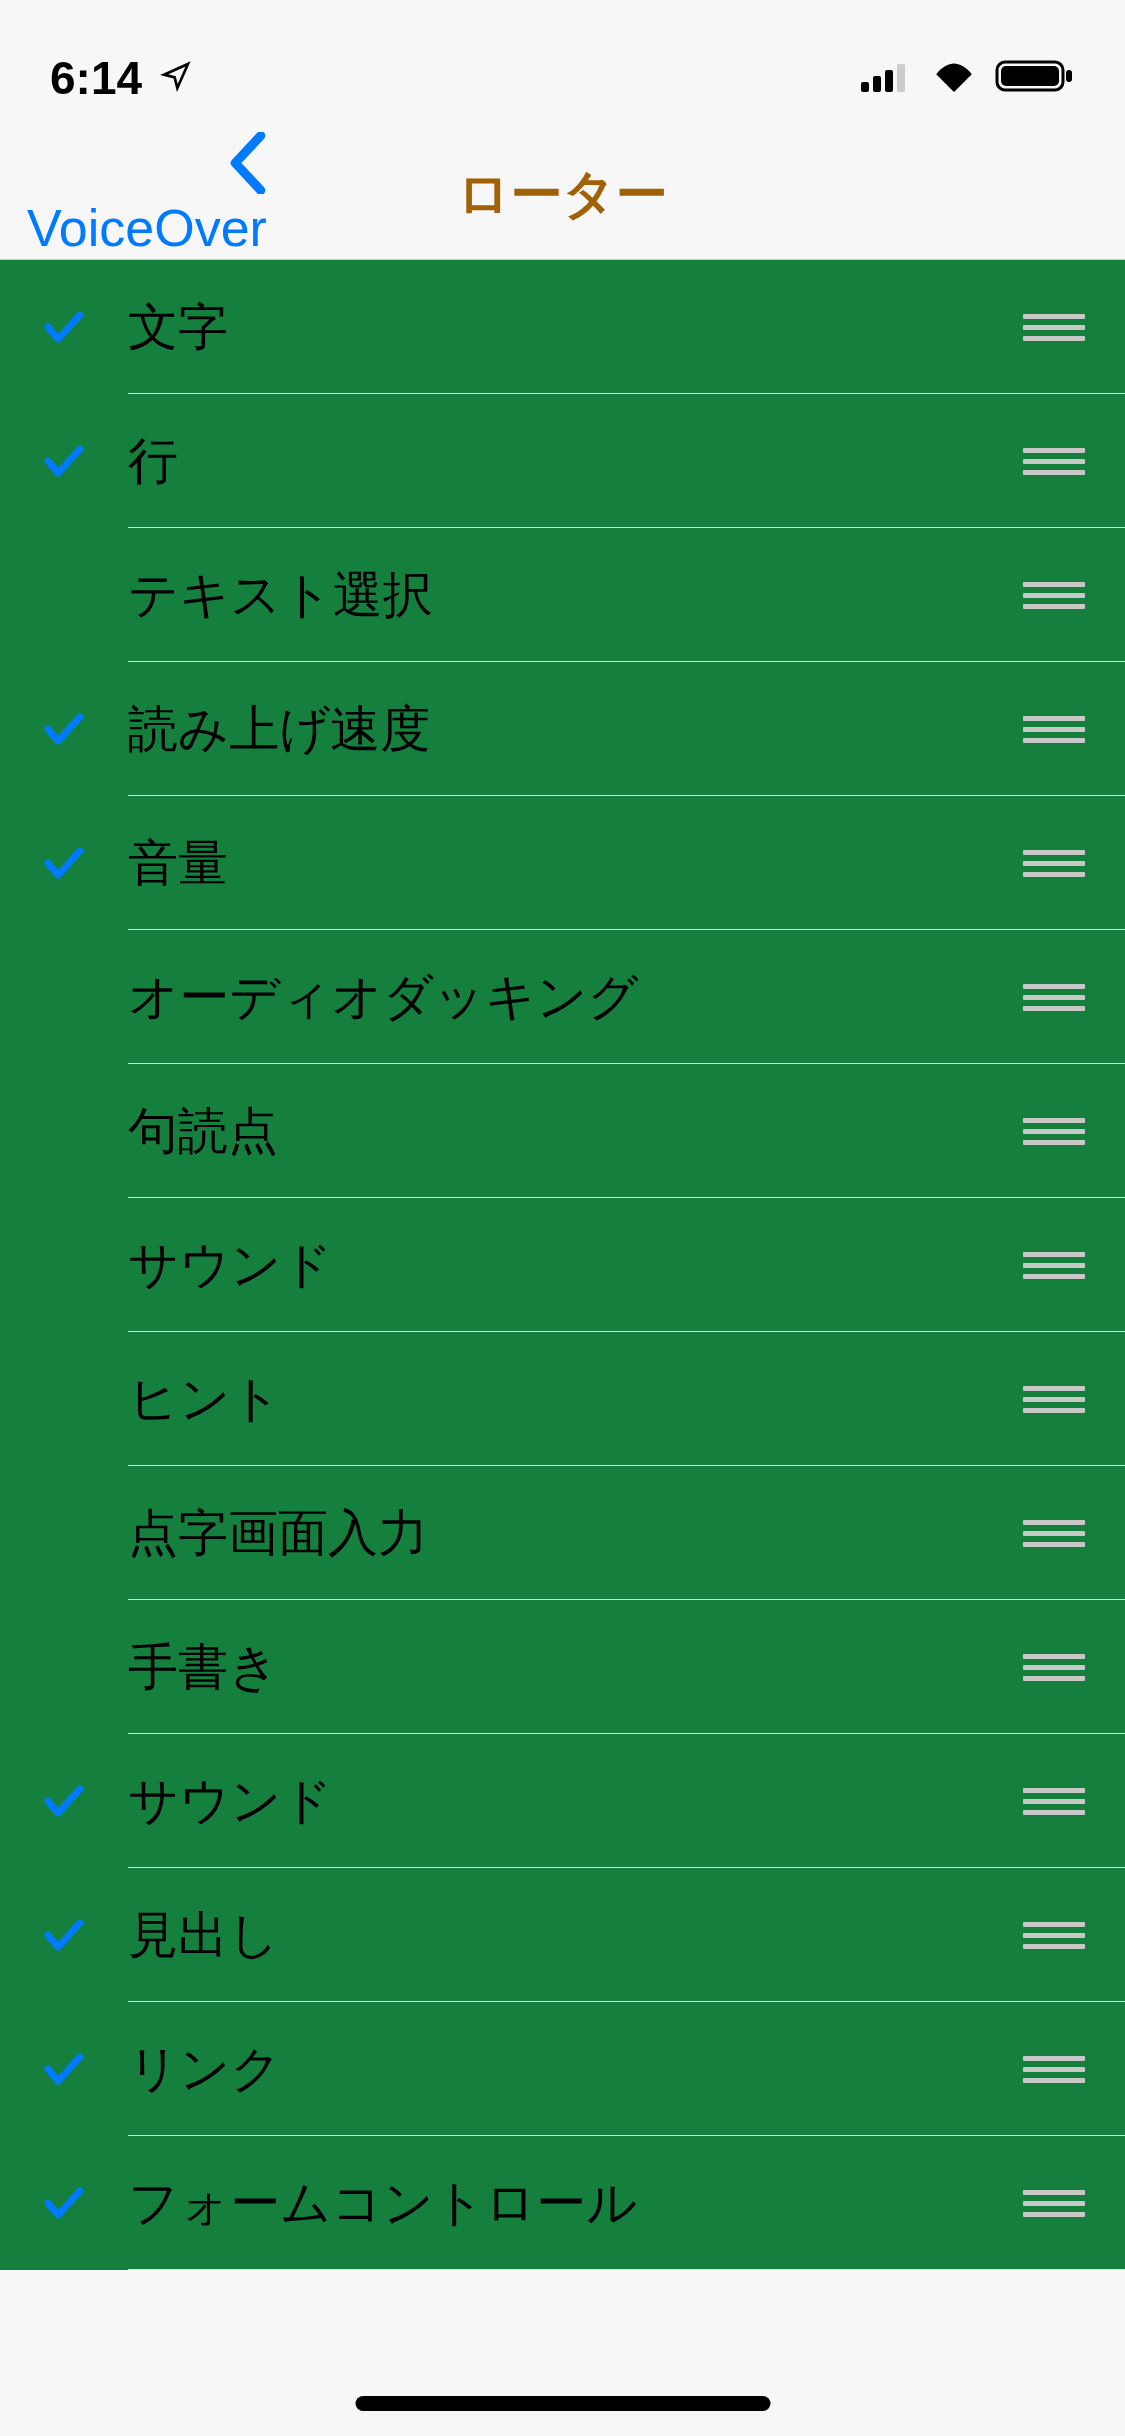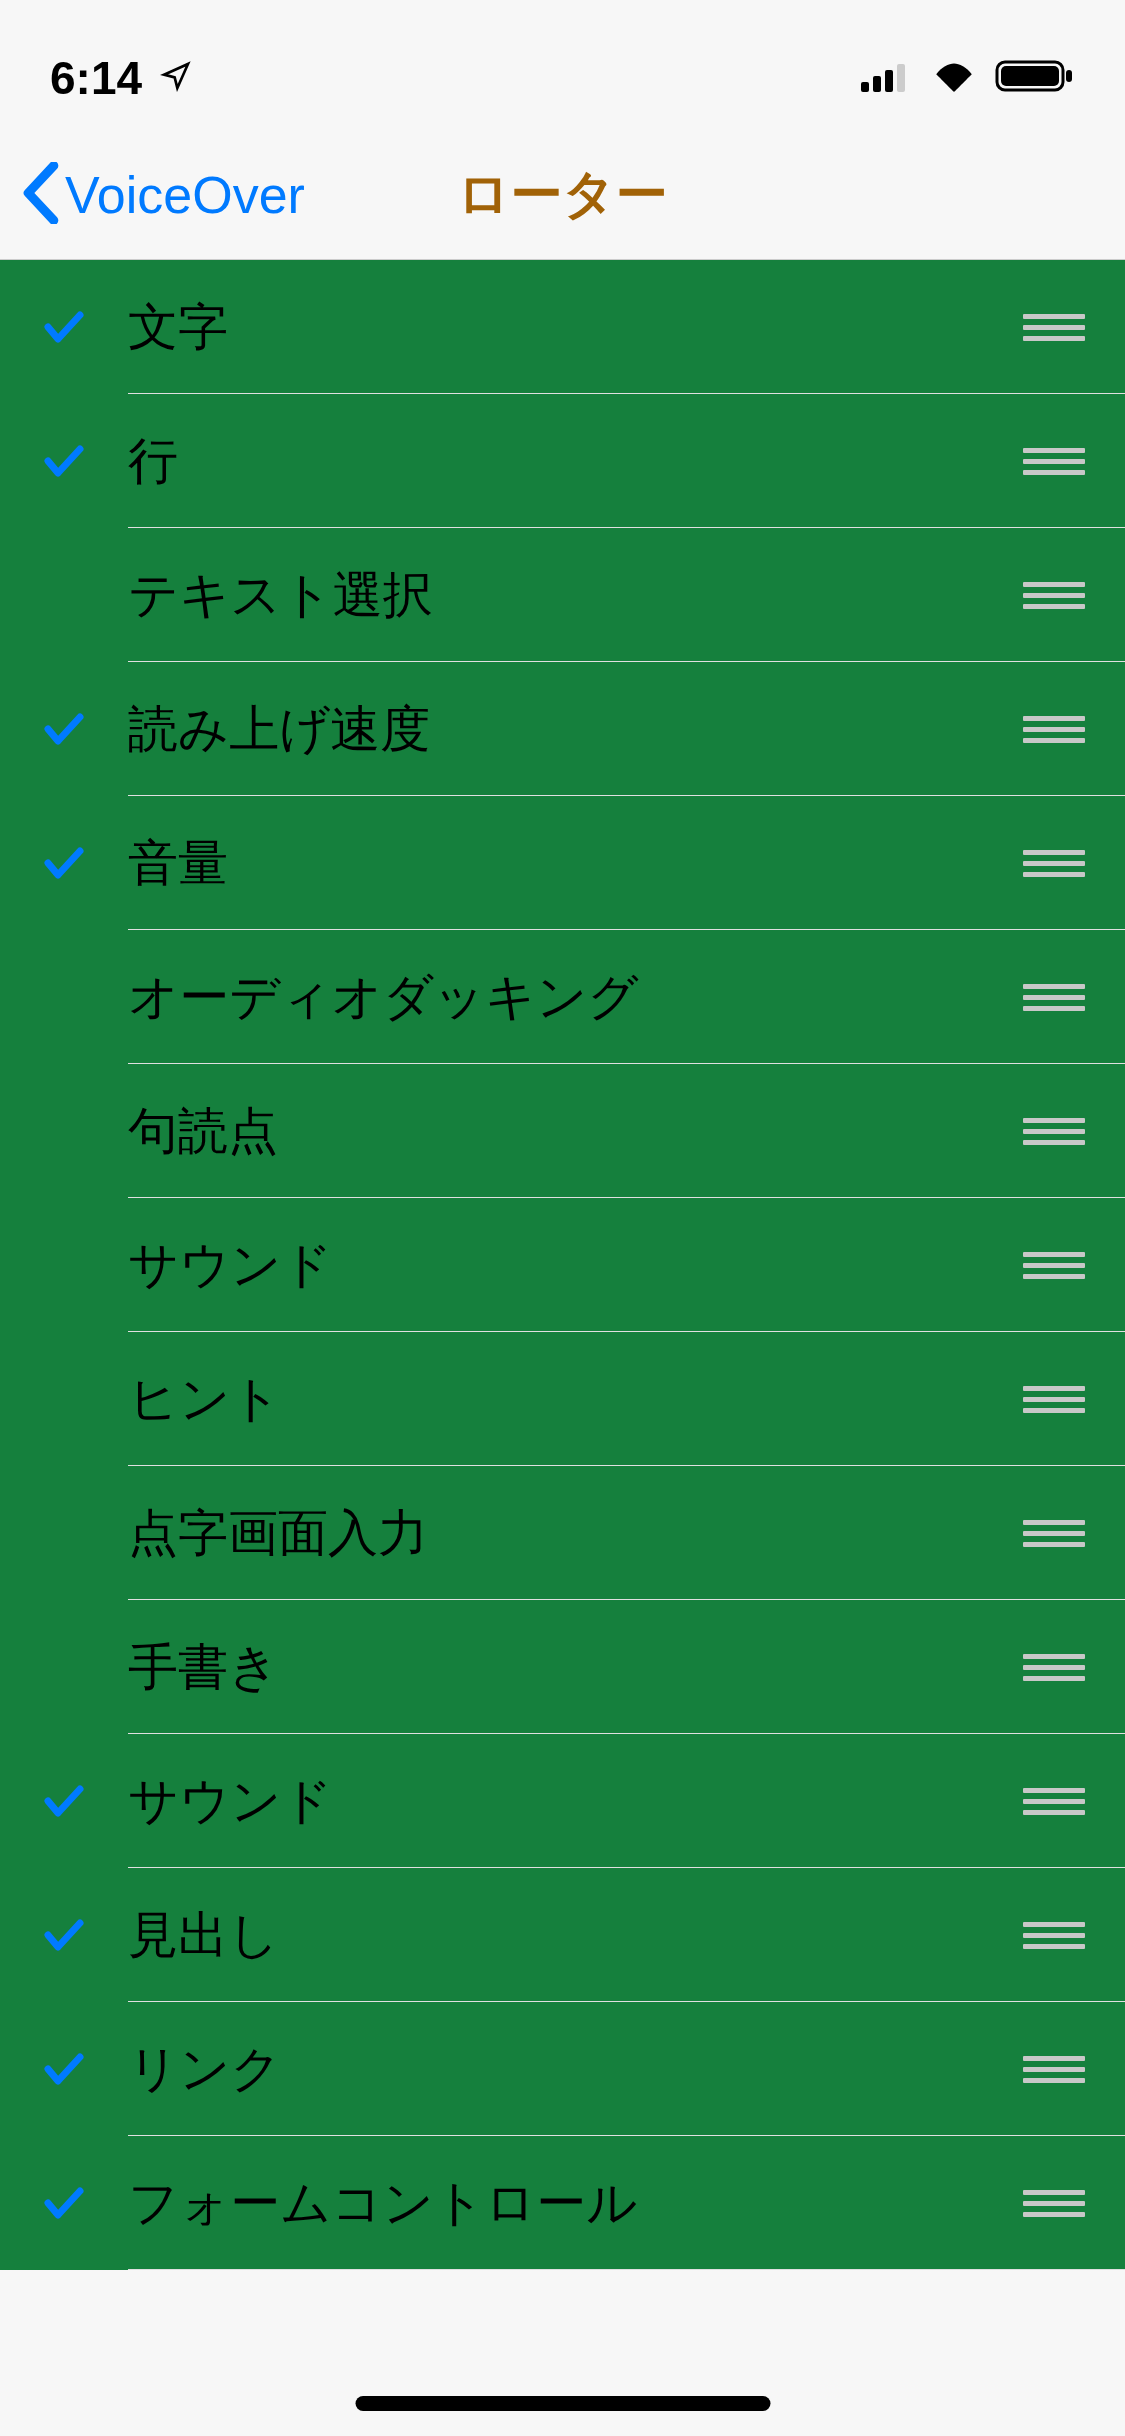--- a/index.html
+++ b/index.html
@@ -39,23 +39,24 @@
     }
     .nav-bar {
       height: 130px;
       display: flex;
       align-items: center;
       position: relative;
       border-bottom: 1px solid #ccc;
     }
     .back-button {
       display: flex;
-      align-items: center;
+      align-items: flex-end;
       padding-left: 22px;
       color: #007aff;
+      flex-direction: column;
     }
     .back-label {
       font-size: 52px;
       color: #007aff;
       margin-left: 5px;
     }
     .nav-title {
       position: absolute;
       left: 50%;
       transform: translateX(-50%);

